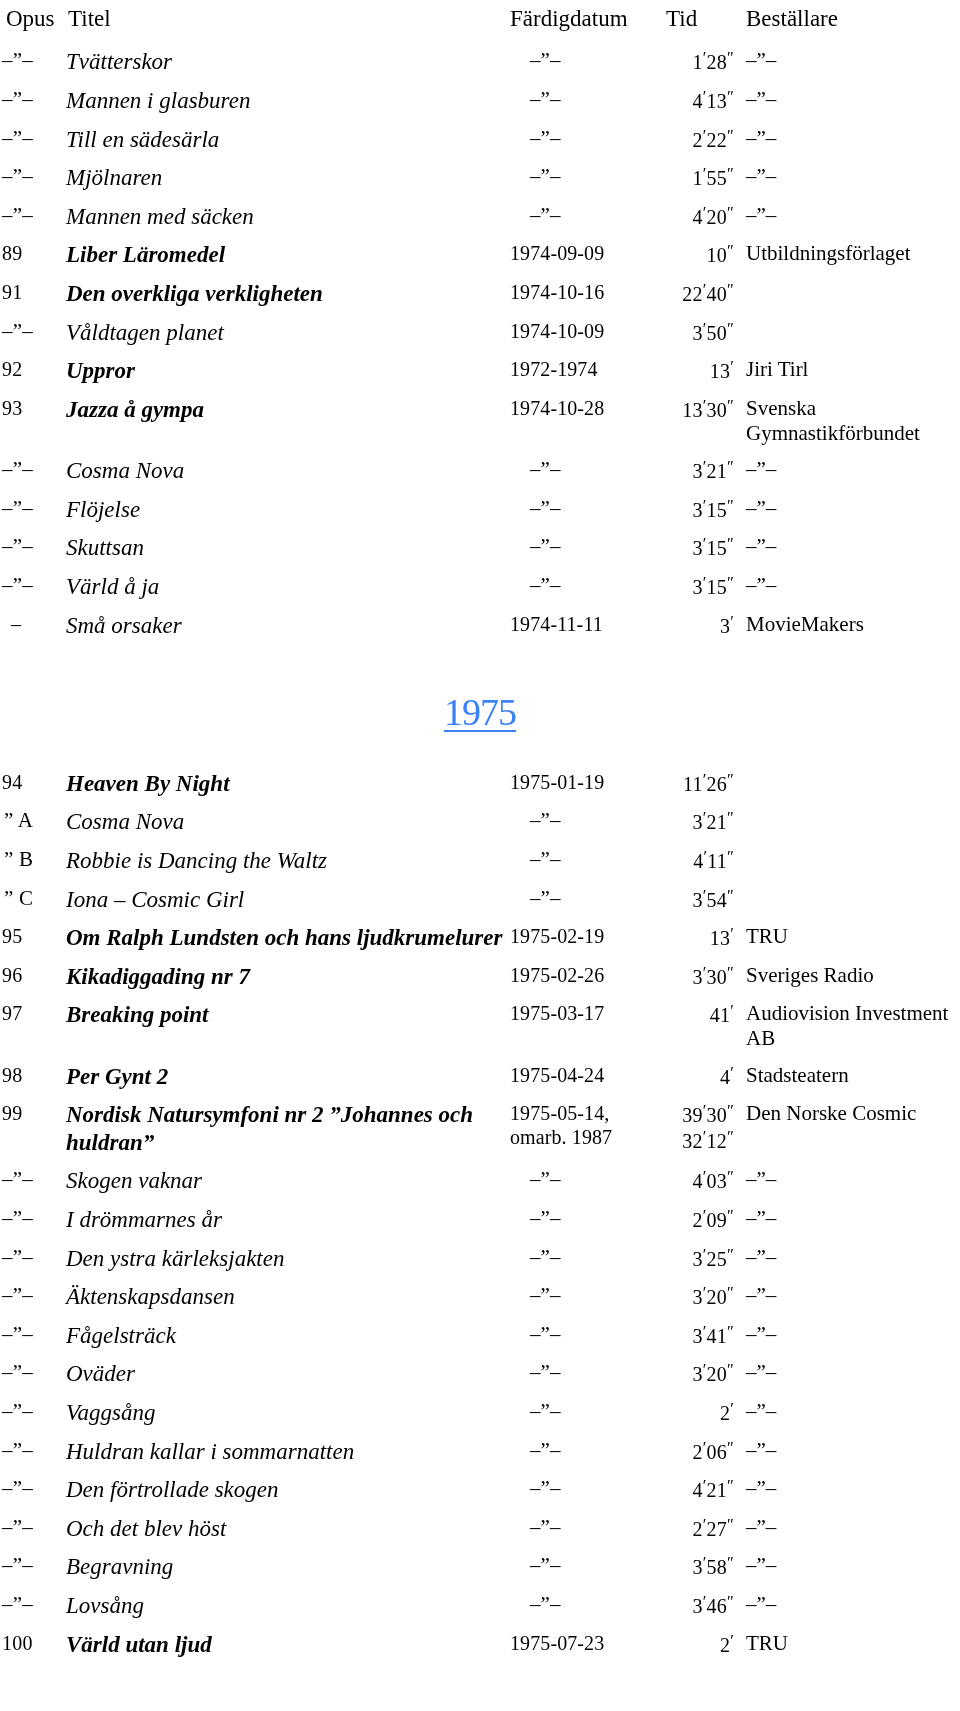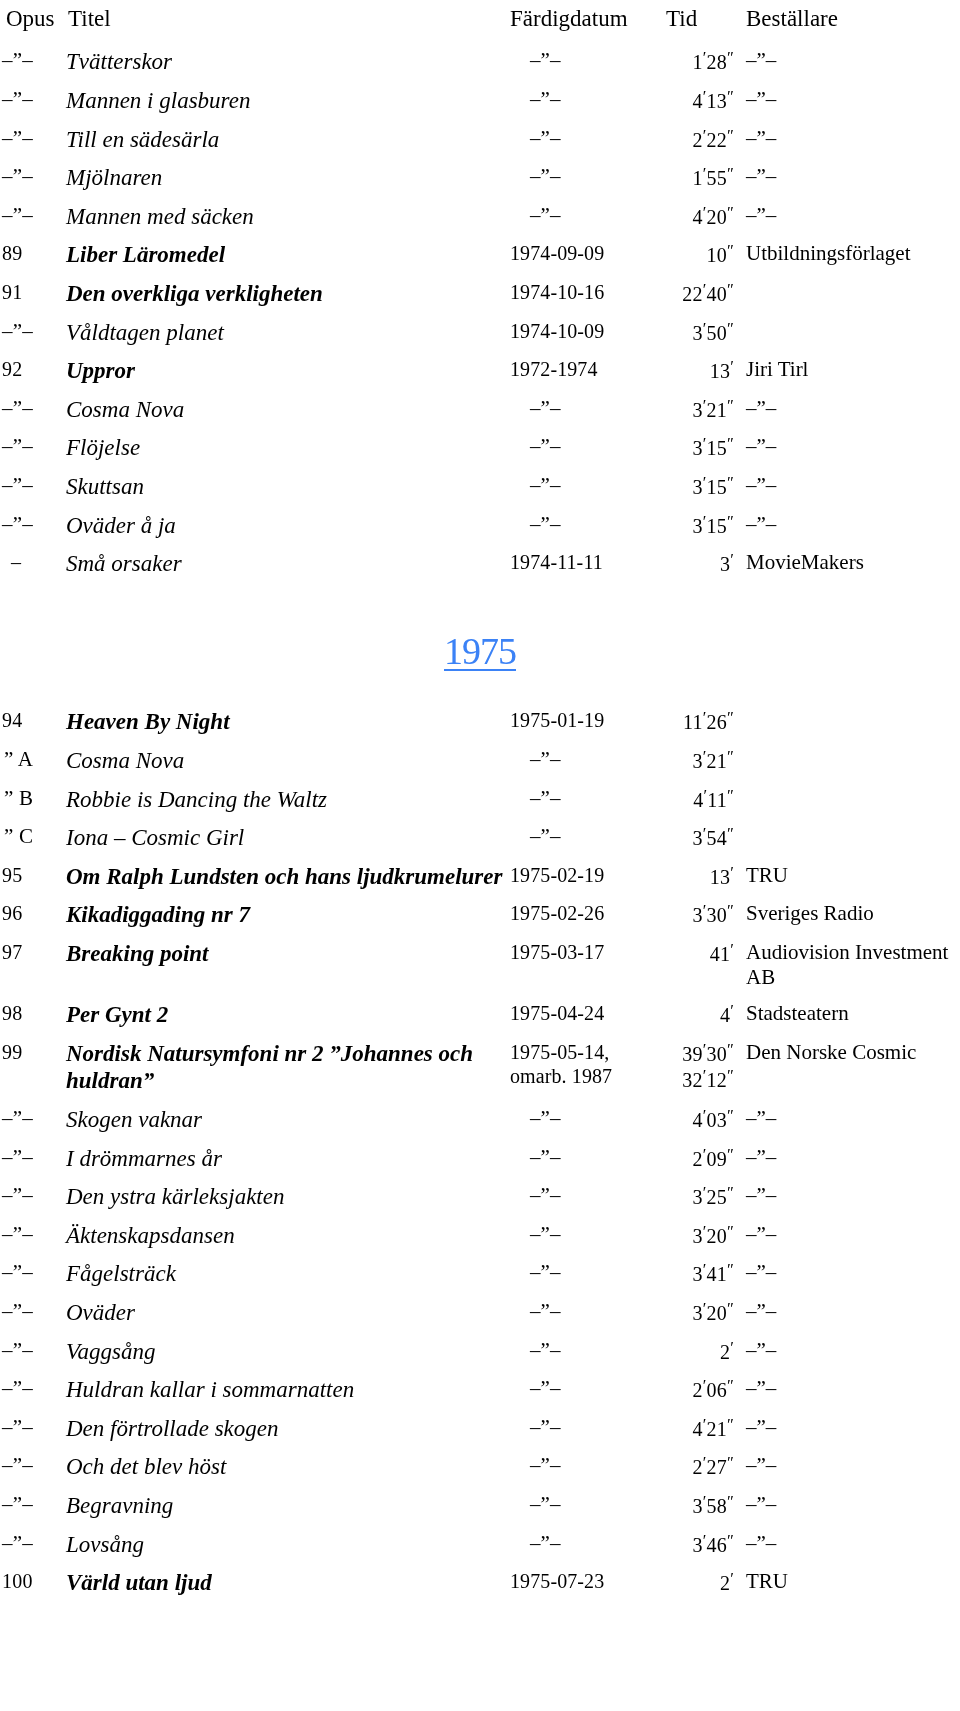--- a/index.html
+++ b/index.html
@@ -222,20 +222,27 @@
           <td class="best"></td>
         </tr>
         <tr>
           <td class="opus">92</td>
           <td class="titel major">Uppror</td>
           <td class="datum">1972-1974</td>
           <td class="tid">13<span class="prime">′</span></td>
           <td class="best">Jiri Tirl</td>
         </tr>
         <tr>
+          <td class="opus">93</td>
+          <td class="titel major">Jazza å gympa</td>
+          <td class="datum">1974-10-28</td>
+          <td class="tid">13<span class="prime">′</span>30<span class="dprime">″</span></td>
+          <td class="best">Svenska Gymnastikförbundet</td>
+        </tr>
+        <tr>
           <td class="opus ditto">–”–</td>
           <td class="titel">Cosma Nova</td>
           <td class="datum ditto">–”–</td>
           <td class="tid">3<span class="prime">′</span>21<span class="dprime">″</span></td>
           <td class="best ditto">–”–</td>
         </tr>
         <tr>
           <td class="opus ditto">–”–</td>
           <td class="titel">Flöjelse</td>
           <td class="datum ditto">–”–</td>
@@ -244,21 +251,21 @@
         </tr>
         <tr>
           <td class="opus ditto">–”–</td>
           <td class="titel">Skuttsan</td>
           <td class="datum ditto">–”–</td>
           <td class="tid">3<span class="prime">′</span>15<span class="dprime">″</span></td>
           <td class="best ditto">–”–</td>
         </tr>
         <tr>
           <td class="opus ditto">–”–</td>
-          <td class="titel">Oväder å ja</td>
+          <td class="titel">Värld å ja</td>
           <td class="datum ditto">–”–</td>
           <td class="tid">3<span class="prime">′</span>15<span class="dprime">″</span></td>
           <td class="best ditto">–”–</td>
         </tr>
         <tr>
           <td class="opus single-dash">–</td>
           <td class="titel">Små orsaker</td>
           <td class="datum">1974-11-11</td>
           <td class="tid">3<span class="prime">′</span></td>
           <td class="best">MovieMakers</td>

